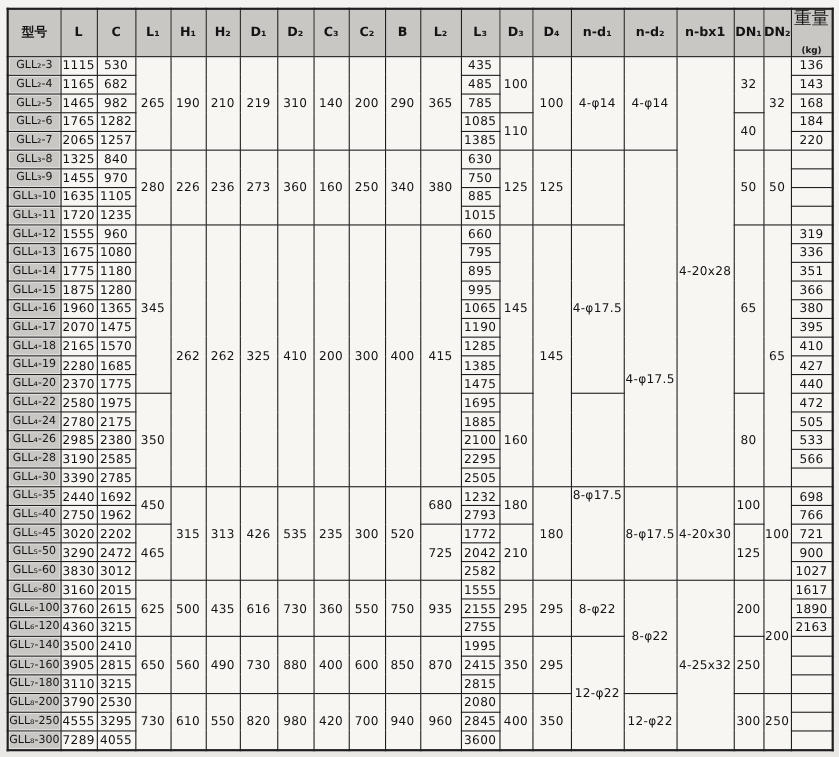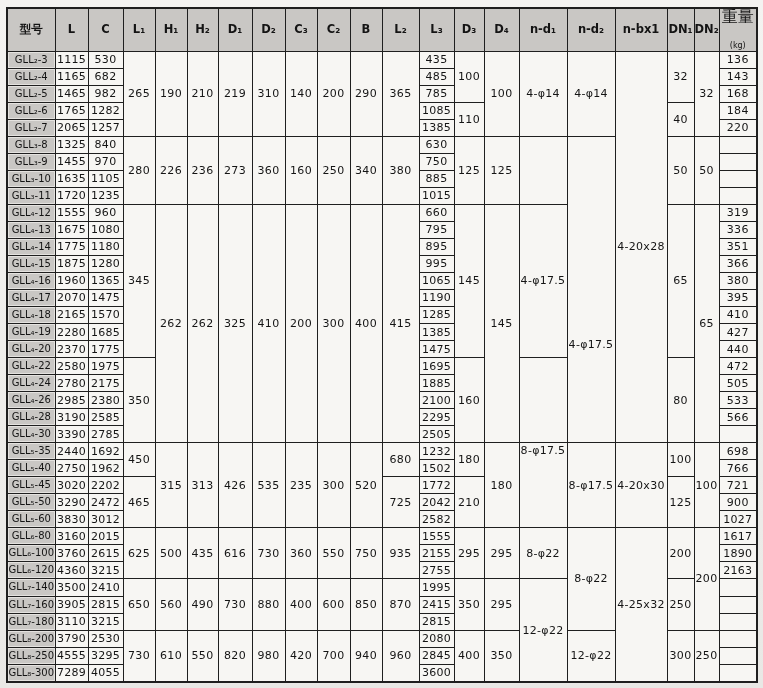--- a/index.html
+++ b/index.html
@@ -30,21 +30,21 @@
     color:var(--ink);
     font-size:11px;line-height:1;
     letter-spacing:0.3px;
     overflow:hidden;white-space:nowrap;
   }
   .spec thead tr{height:43px;}
   .spec th{
     background:var(--shade-bg);
     font-weight:700;font-size:11.5px;letter-spacing:0;
   }
-  .spec th .unit{display:block;font-size:8px;font-weight:400;margin-top:17px;}
+  .spec th .unit{display:block;font-size:8px;font-weight:700;margin-top:17px;}
   .spec th .wt{display:block;font-size:16px;font-weight:400;}
   .spec td.model{
     background:var(--shade-bg);
     font-size:10px;letter-spacing:0;
     box-shadow:inset 0 0 0 1px #e4e2df;
     margin-left:44px;
   }
   .spec td.va-top{vertical-align:top;padding-top:2px;}
   .spec td.va-low{padding-top:110px;}
 </style>
@@ -336,21 +336,21 @@
         <td rowspan="5">8-φ17.5</td>
         <td rowspan="5">4-20x30</td>
         <td rowspan="2">100</td>
         <td rowspan="5">100</td>
         <td>698</td>
       </tr>
       <tr>
         <td class="model">GLL₅-40</td>
         <td>2750</td>
         <td>1962</td>
-        <td>1502</td>
+        <td>2793</td>
         <td>766</td>
       </tr>
       <tr>
         <td class="model">GLL₅-45</td>
         <td>3020</td>
         <td>2202</td>
         <td rowspan="3">465</td>
         <td rowspan="3">725</td>
         <td>1772</td>
         <td rowspan="3">210</td>

